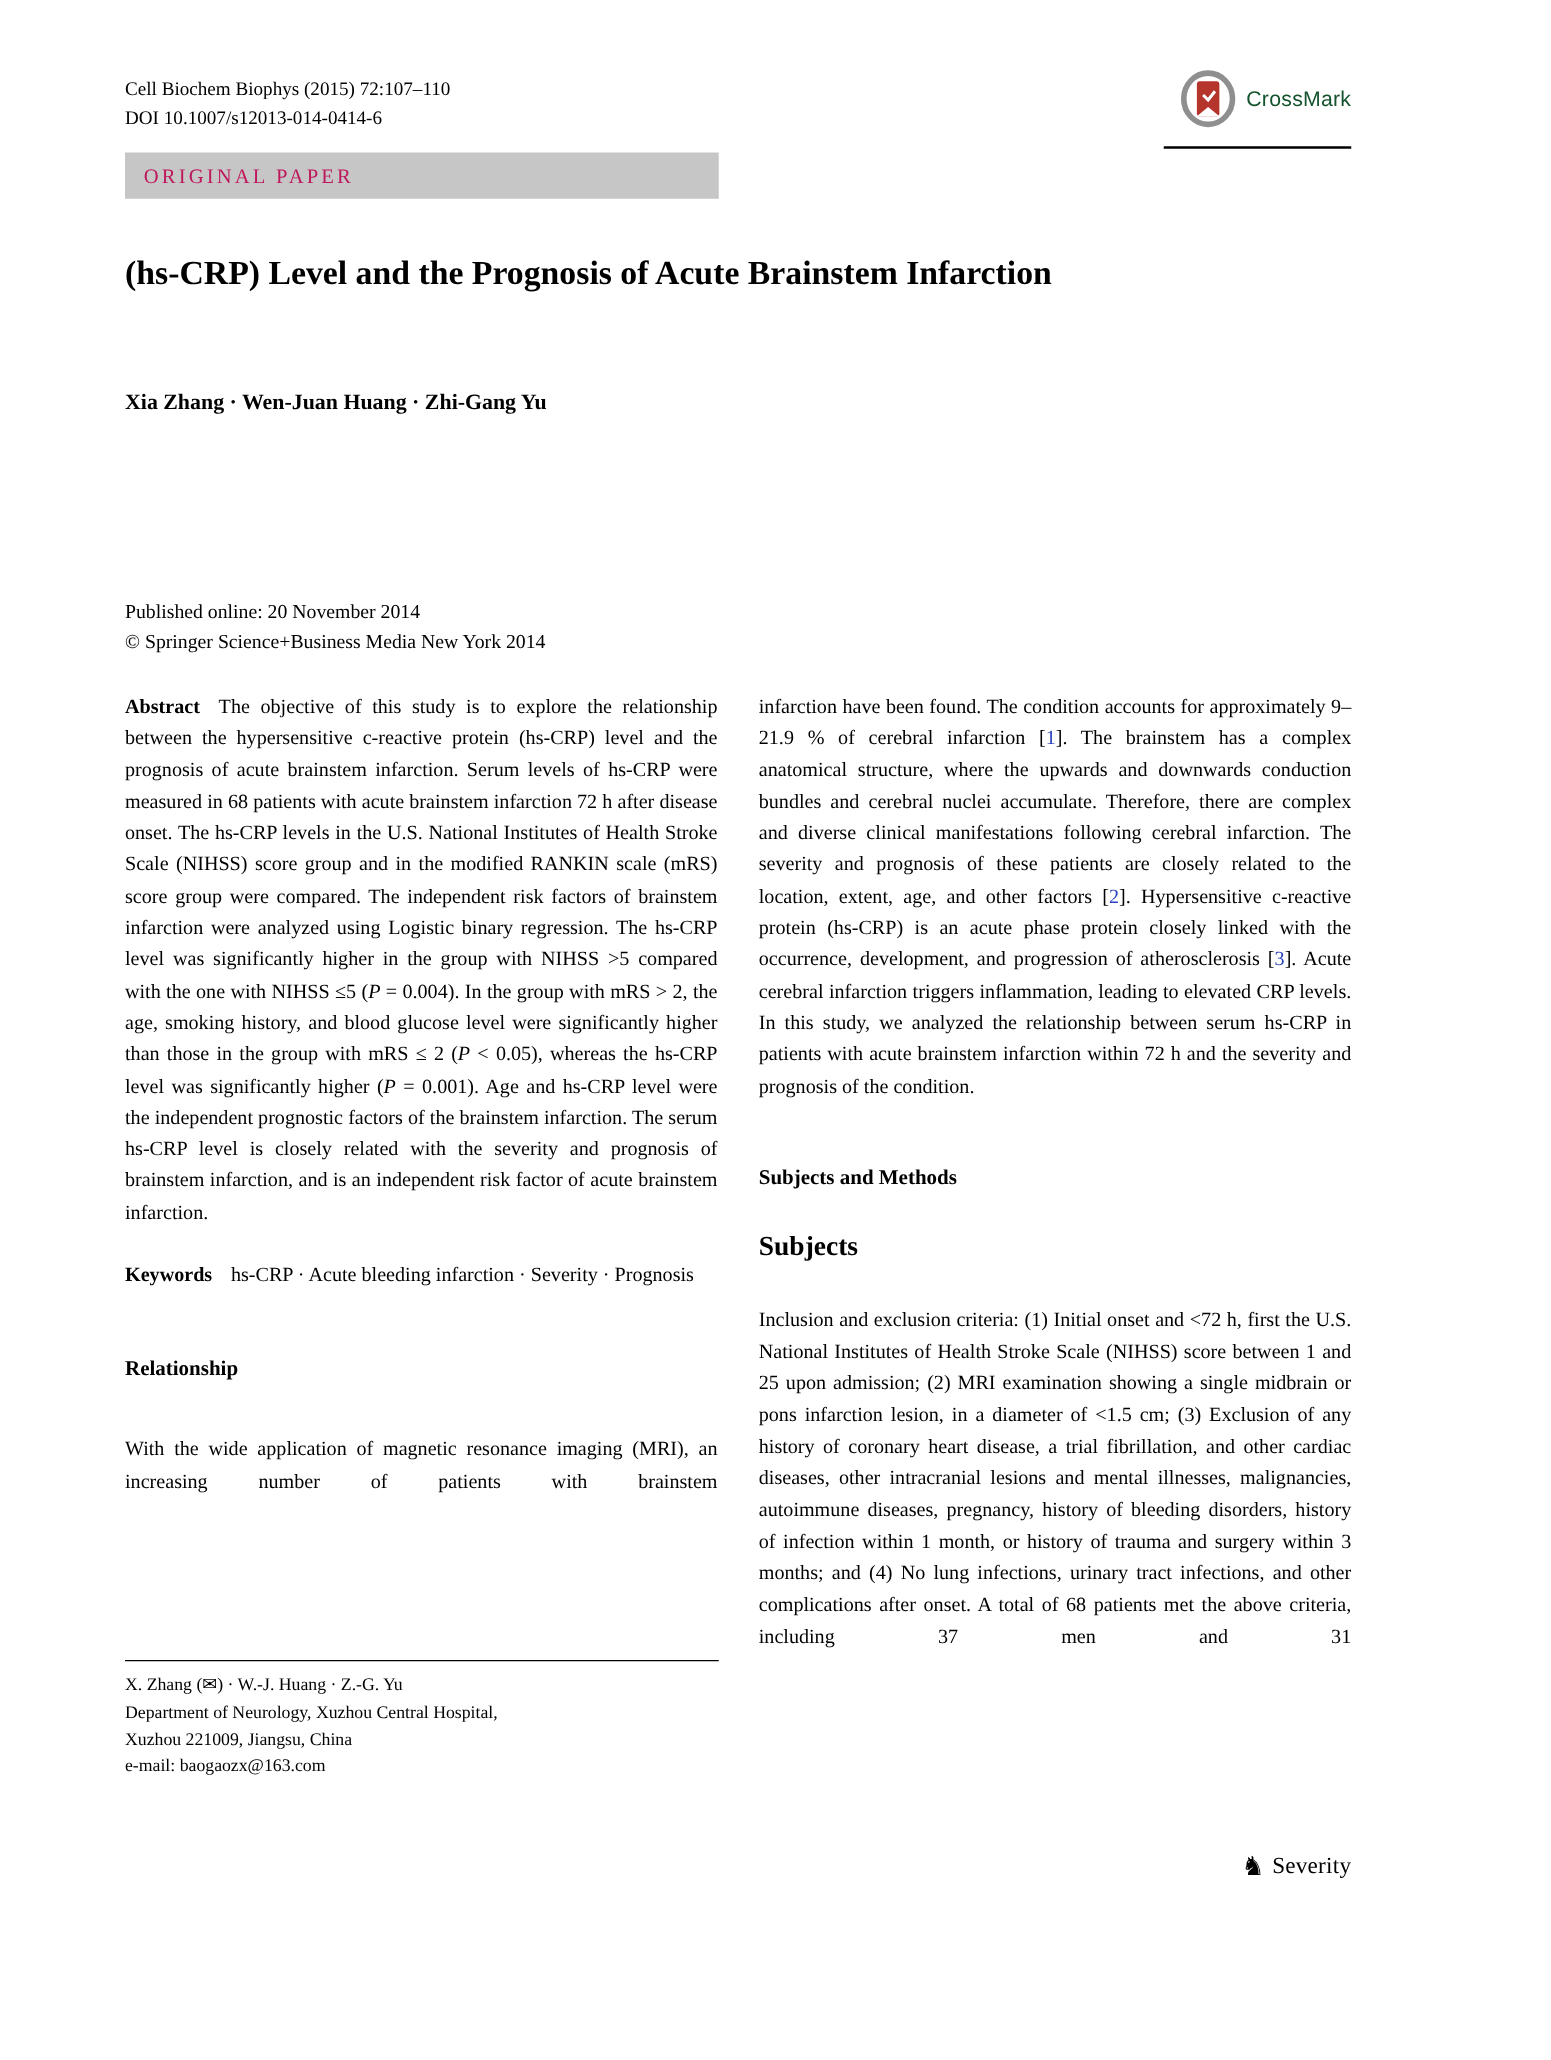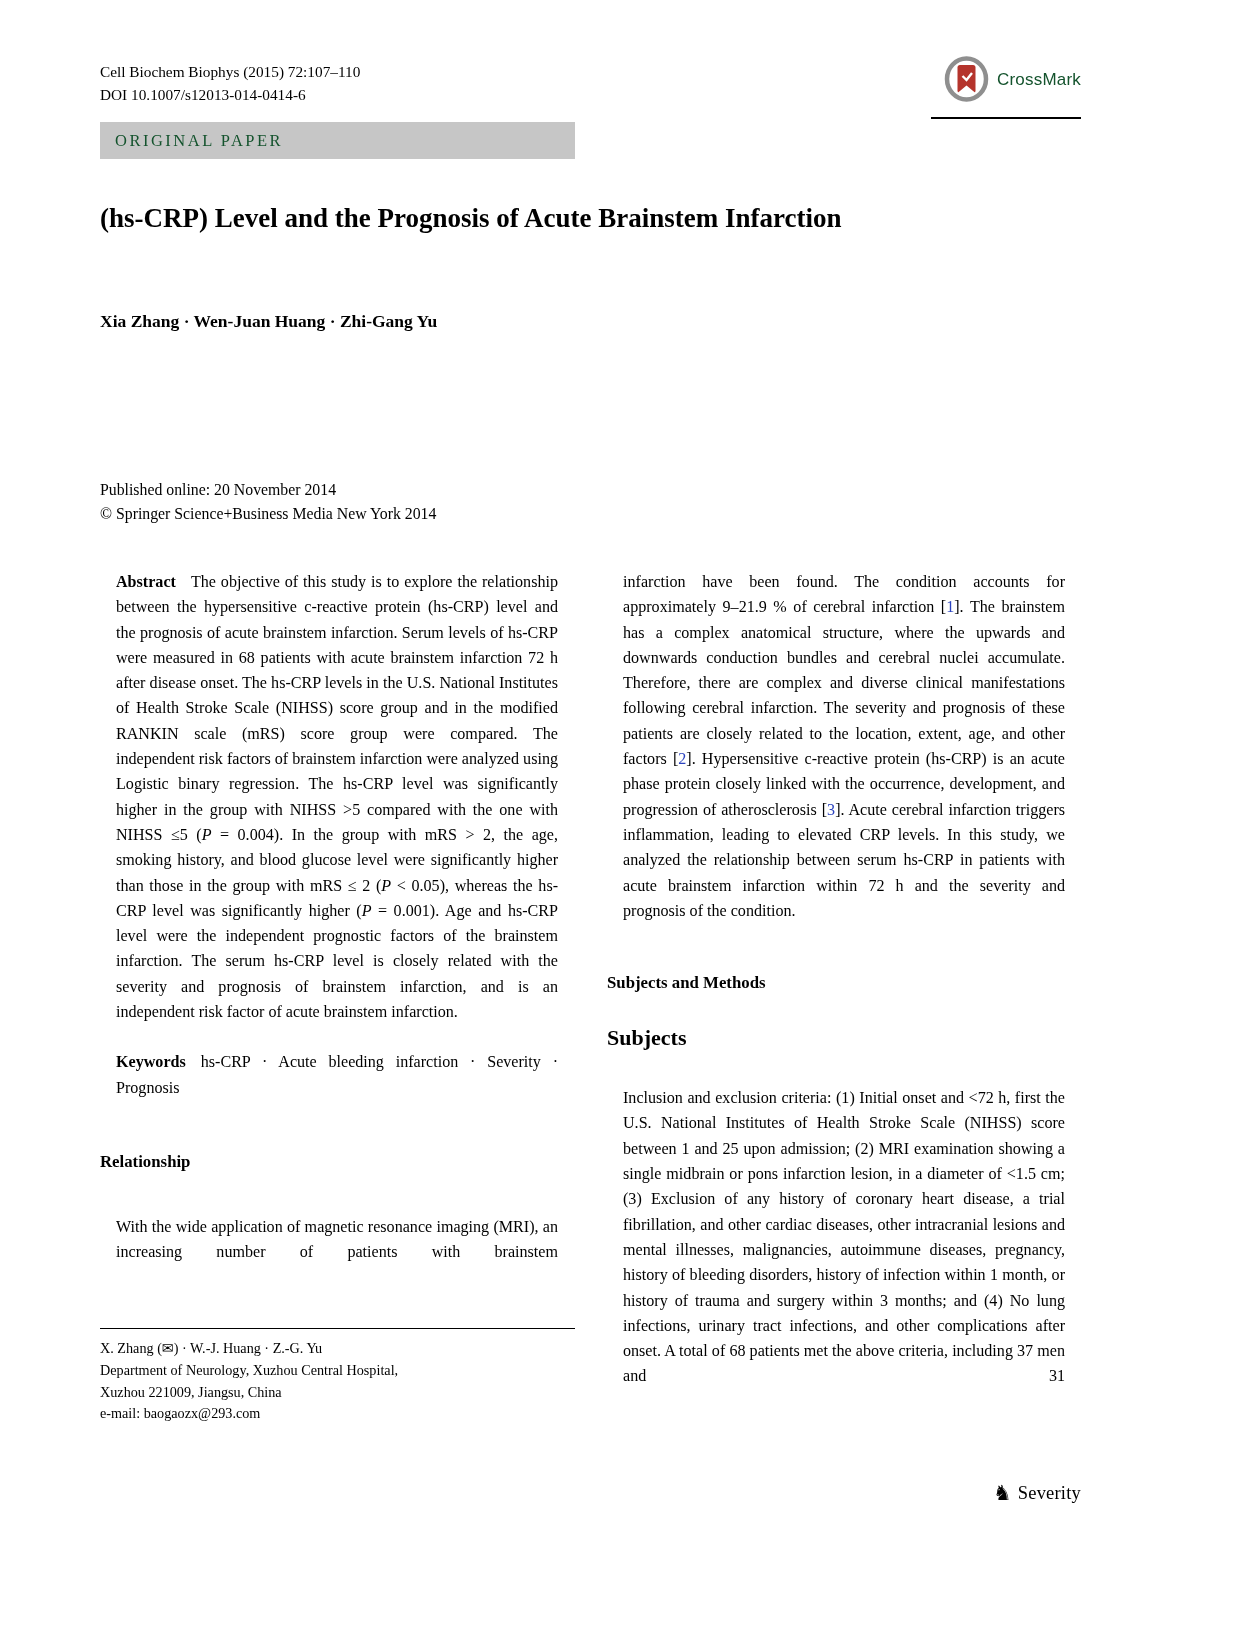--- a/index.html
+++ b/index.html
@@ -25,37 +25,37 @@
   .crossmark-label{
     font-family:"Liberation Sans","DejaVu Sans",sans-serif;
     font-size:17px;color:#14532d;letter-spacing:.2px;
   }
   .hdr-rule{position:absolute;top:117px;left:931px;width:150px;height:2px;background:#000;}
   
   .banner{
     position:absolute;left:100px;top:122px;width:475px;height:37px;
     background:var(--c-banner_bg);
     line-height:37px;padding-left:15px;box-sizing:border-box;
-    font-size:16.5px;letter-spacing:2.5px;color:#14532d;
+    font-size:16.5px;letter-spacing:2.5px;color:#be185d;
   }
   
   .title{
     position:absolute;left:100px;top:200px;width:980px;
     font-size:27px;font-weight:700;line-height:37px;
   }
   .authors{position:absolute;left:100px;top:311px;font-size:17.5px;font-weight:700;}
   .pubblock{position:absolute;left:100px;top:478px;font-size:15.8px;line-height:23.5px;}
   
   .cols{
     position:absolute;left:100px;top:553px;width:981px;
     display:flex;gap:33px;
   }
   .col{width:474px;}
   .body-text{
-    font-size:16.1px;line-height:25.3px;text-align:justify;margin:16px;
+    font-size:16.1px;line-height:25.3px;text-align:justify;margin:0;
   }
   .cont{text-align-last:justify;}
   .keywords{margin-top:25px;}
   .h-section{font-size:16.8px;font-weight:700;margin:0;}
   .h-sub{font-size:22px;font-weight:700;margin:0;}
   .mt-intro-h{margin-top:52px;}
   .mt-intro-p{margin-top:42px;}
   .mt-sm-h{margin-top:50px;}
   .mt-sub-h{margin-top:32px;}
   .mt-sub-p{margin-top:34px;}
@@ -123,21 +123,21 @@
       <div class="h-section mt-sm-h">Subjects and Methods</div>
       <div class="h-sub mt-sub-h">Subjects</div>
       <p class="body-text cont mt-sub-p">Inclusion and exclusion criteria: (1) Initial onset and &lt;72 h, first the U.S. National Institutes of Health Stroke Scale (NIHSS) score between 1 and 25 upon admission; (2) MRI examination showing a single midbrain or pons infarction lesion, in a diameter of &lt;1.5 cm; (3) Exclusion of any history of coronary heart disease, a trial fibrillation, and other cardiac diseases, other intracranial lesions and mental illnesses, malignancies, autoimmune diseases, pregnancy, history of bleeding disorders, history of infection within 1 month, or history of trauma and surgery within 3 months; and (4) No lung infections, urinary tract infections, and other complications after onset. A total of 68 patients met the above criteria, including 37 men and 31</p>
     </div>
   </div>
 
   <div class="footnote">
     <div>X. Zhang (✉) · W.-J. Huang · Z.-G. Yu</div>
     <div>Department of Neurology, Xuzhou Central Hospital,</div>
     <div>Xuzhou 221009, Jiangsu, China</div>
-    <div>e-mail: baogaozx@293.com</div>
+    <div>e-mail: baogaozx@163.com</div>
   </div>
 
   <div class="springer">
     <span class="springer-knight">♞</span>
     <span class="springer-word">Severity</span>
   </div>
 
 </div>
 
 </body></html>

